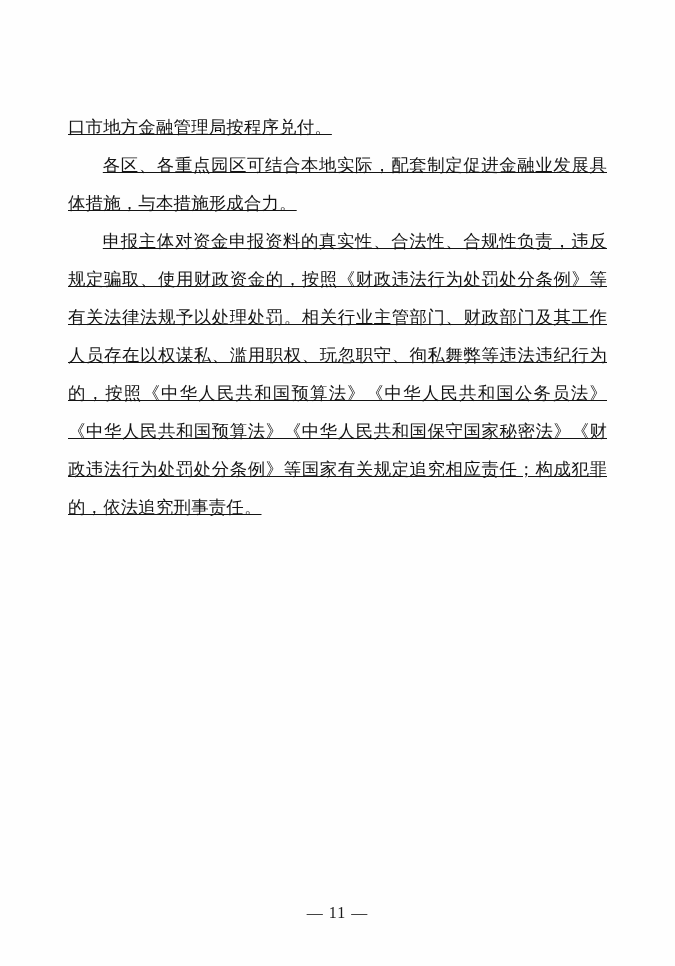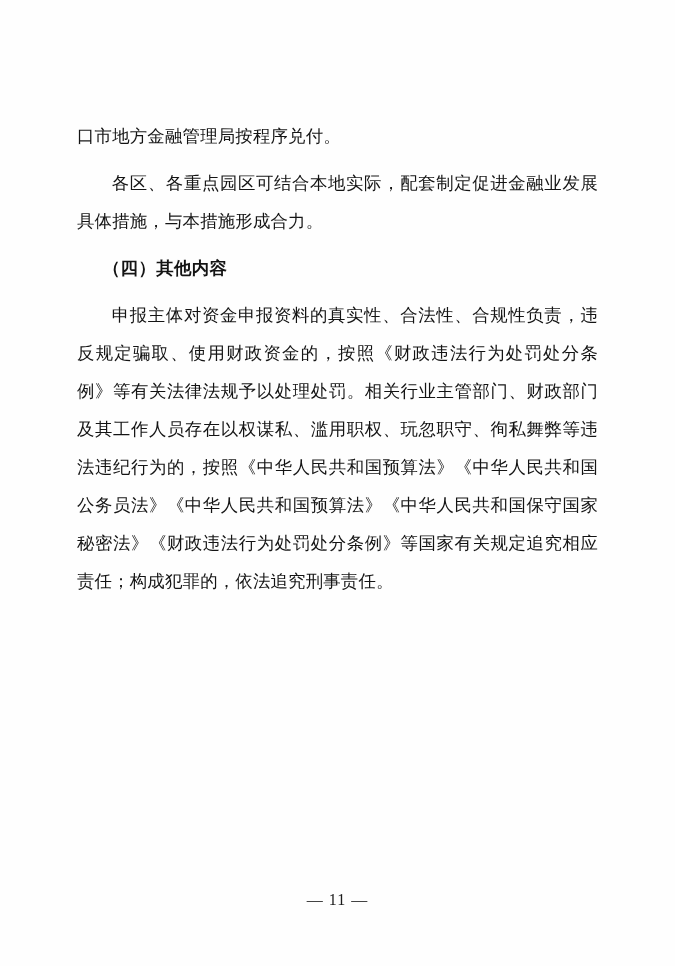--- a/index.html
+++ b/index.html
@@ -24,56 +24,56 @@
   }
   .doc-body {
     font-size: 17.4px;
     line-height: 38px;
     text-align: justify;
     text-justify: inter-ideograph;
     letter-spacing: 0.2px;
     color: #141414;
   }
   .para {
-    margin: 9px;
+    margin: 0;
     text-indent: 2em;
+    text-decoration: underline;
   }
   .para.no-indent {
     text-indent: 0;
   }
   .heading {
     margin: 0;
     text-indent: 2em;
     font-weight: bold;
     font-size: 17.4px;
     line-height: 38px;
     letter-spacing: 0.4px;
   }
   .footer {
     position: absolute;
     left: 0;
     right: 0;
-    bottom: 57px;
+    bottom: 44px;
     text-align: center;
     font-size: 16px;
     letter-spacing: 1px;
     color: #1a1a1a;
   }
 </style>
 </head>
 <body>
 
 <div class="page">
   <div class="doc-body">
 
     <p class="para no-indent">口市地方金融管理局按程序兑付。</p>
 
     <p class="para">各区、各重点园区可结合本地实际，配套制定促进金融业发展具体措施，与本措施形成合力。</p>
 
-    <p class="heading">（四）其他内容</p>
 
 
     <p class="para">申报主体对资金申报资料的真实性、合法性、合规性负责，违反规定骗取、使用财政资金的，按照《财政违法行为处罚处分条例》等有关法律法规予以处理处罚。相关行业主管部门、财政部门及其工作人员存在以权谋私、滥用职权、玩忽职守、徇私舞弊等违法违纪行为的，按照《中华人民共和国预算法》《中华人民共和国公务员法》《中华人民共和国预算法》《中华人民共和国保守国家秘密法》《财政违法行为处罚处分条例》等国家有关规定追究相应责任；构成犯罪的，依法追究刑事责任。</p>
 
 
   </div>
 
   <div class="footer">— 11 —</div>
 </div>
 

